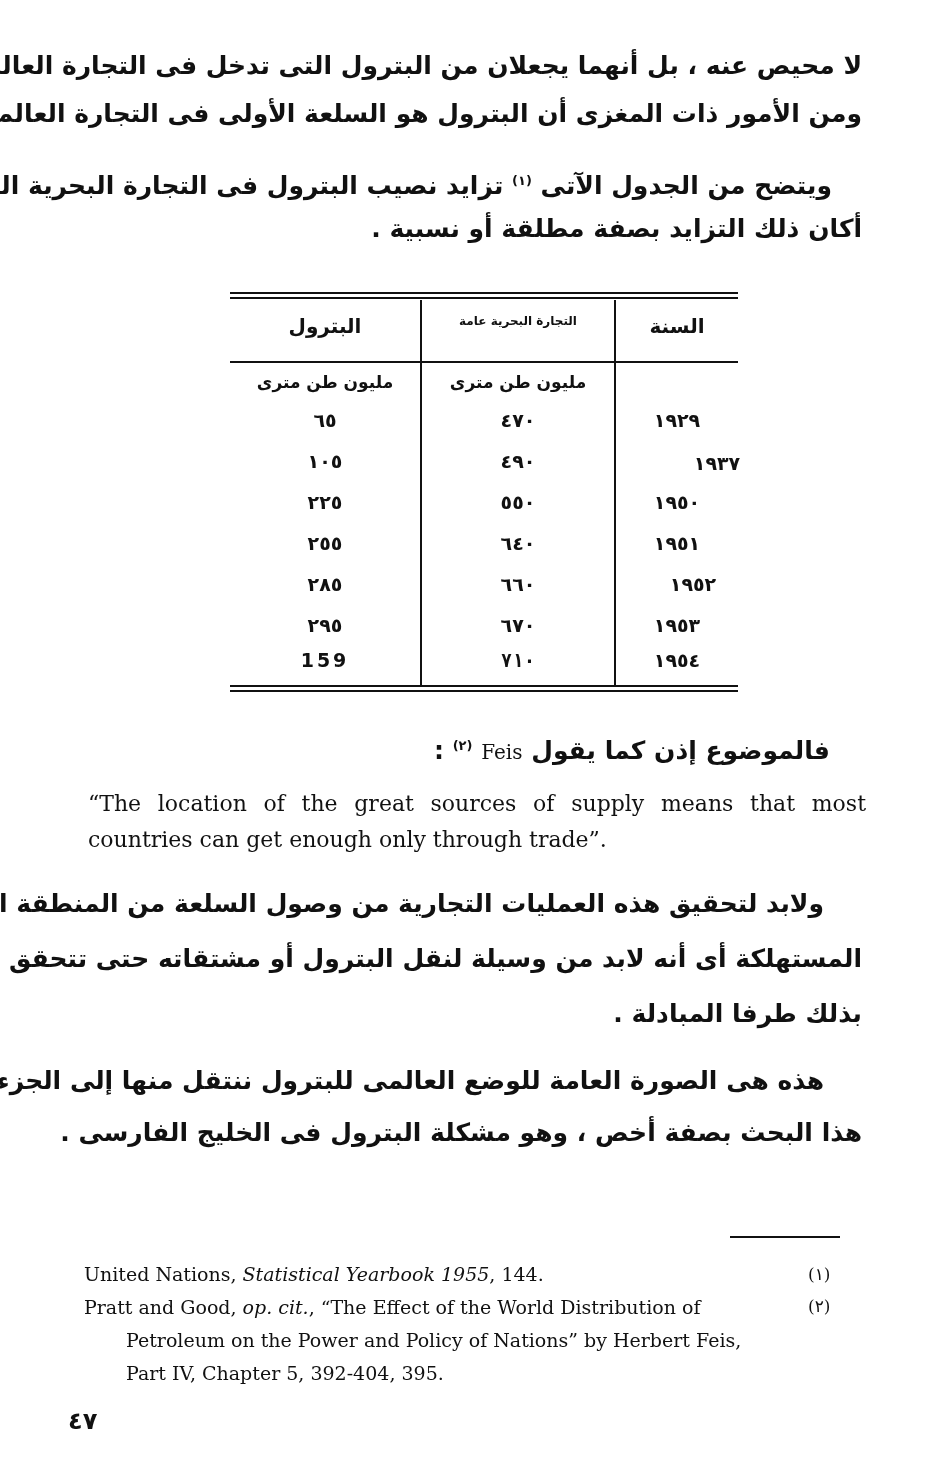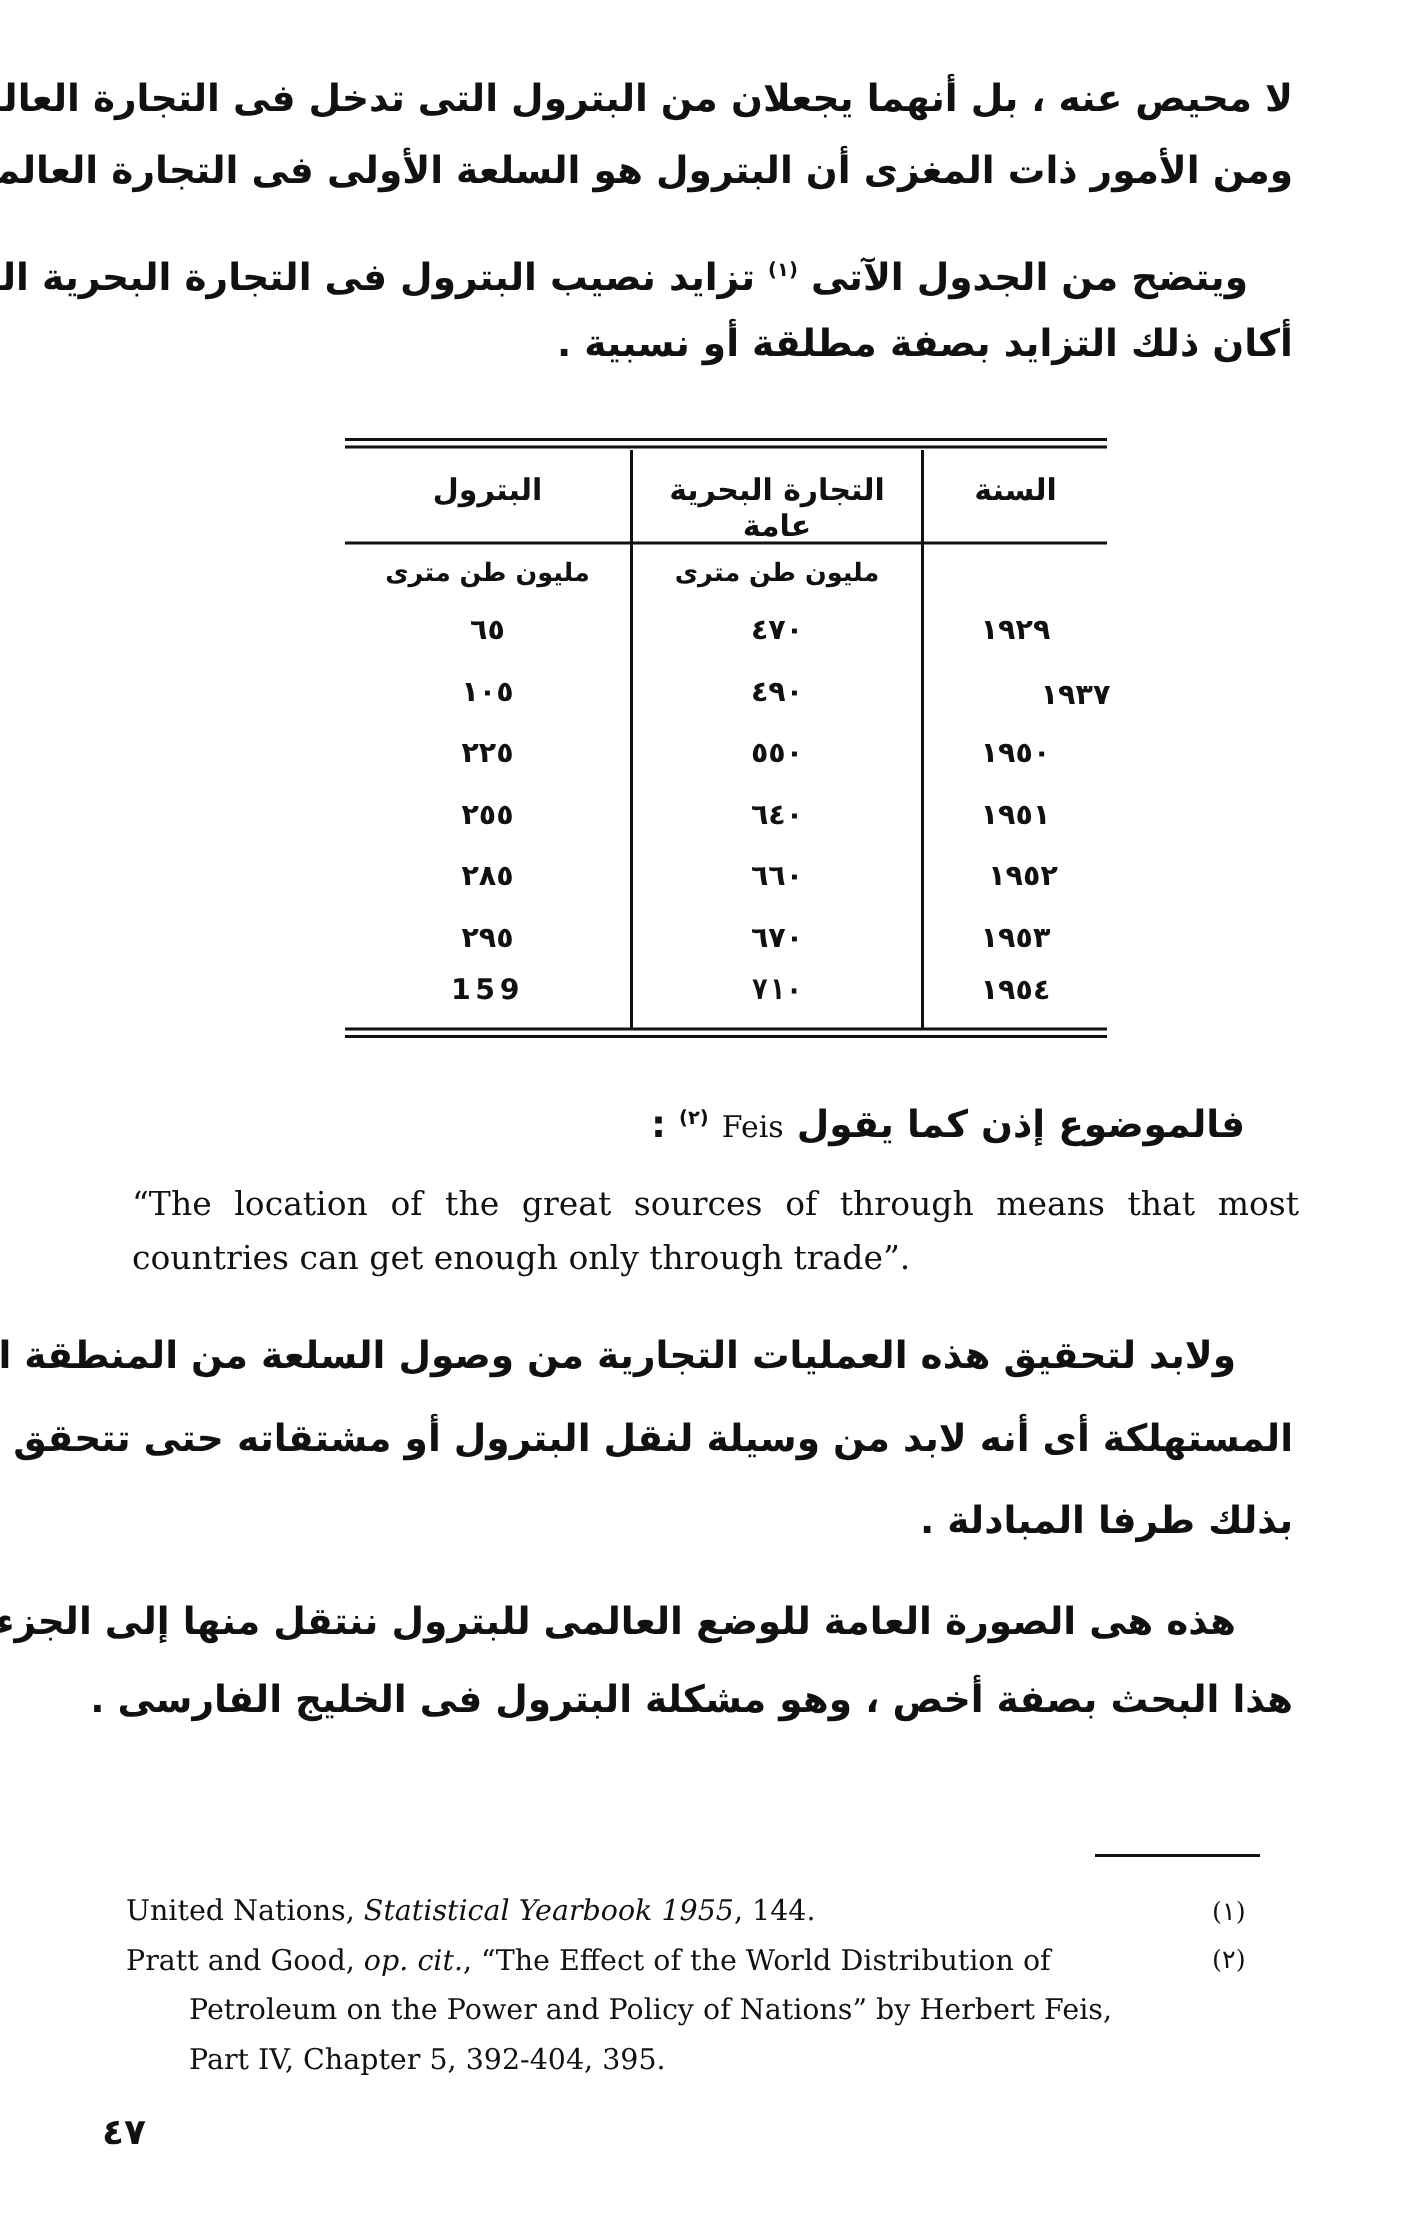--- a/index.html
+++ b/index.html
@@ -51,21 +51,21 @@
   <div class="tbl">
     <div class="dbl" style="top:0;"></div>
     <div class="dbl" style="top:393px;"></div>
     <div class="vline" style="left:190px; top:8px; height:386px;"></div>
     <div class="vline" style="left:384px; top:8px; height:386px;"></div>
     <div class="hline" style="left:0; top:69px; width:190px;"></div>
     <div class="hline" style="left:192px; top:69px; width:192px;"></div>
     <div class="hline" style="left:386px; top:69px; width:122px;"></div>
 
     <div class="cell" style="left:386px; top:22px; width:122px;">السنة</div>
-    <div class="cell" style="left:192px; top:22px; width:192px; font-size:20px;text-align:center;">التجارة البحرية عامة</div>
+    <div class="cell" style="left:192px; top:22px; width:192px; font-size:12px;text-align:center;">التجارة البحرية عامة</div>
     <div class="cell" style="left:0; top:22px; width:190px;">البترول</div>
 
     <div class="cell sub" style="left:192px; top:80px; width:192px;">مليون طن مترى</div>
     <div class="cell sub" style="left:0; top:80px; width:190px;">مليون طن مترى</div>
 
     <div>
       <div class="cell num" style="left:386px; top:117px; width:122px;">١٩٢٩</div>
       <div class="cell num" style="left:192px; top:117px; width:192px;">٤٧٠</div>
       <div class="cell num" style="left:40px; top:117px; width:110px;">٦٥</div>
     </div>
@@ -78,21 +78,21 @@
       <div class="cell num" style="left:386px; top:199px; width:122px;">١٩٥٠</div>
       <div class="cell num" style="left:192px; top:199px; width:192px;">٥٥٠</div>
       <div class="cell num" style="left:40px; top:199px; width:110px;">٢٢٥</div>
     </div>
     <div>
       <div class="cell num" style="left:386px; top:240px; width:122px;">١٩٥١</div>
       <div class="cell num" style="left:192px; top:240px; width:192px;">٦٤٠</div>
       <div class="cell num" style="left:40px; top:240px; width:110px;">٢٥٥</div>
     </div>
     <div>
-      <div class="cell num" style="left:391px; top:281px; width:122px;">١٩٥٢</div>
+      <div class="cell num" style="left:402px; top:281px; width:122px;">١٩٥٢</div>
       <div class="cell num" style="left:192px; top:281px; width:192px;">٦٦٠</div>
       <div class="cell num" style="left:40px; top:281px; width:110px;">٢٨٥</div>
     </div>
     <div>
       <div class="cell num" style="left:386px; top:322px; width:122px;">١٩٥٣</div>
       <div class="cell num" style="left:192px; top:322px; width:192px;">٦٧٠</div>
       <div class="cell num" style="left:40px; top:322px; width:110px;">٢٩٥</div>
     </div>
     <div>
       <div class="cell num" style="left:386px; top:357px; width:122px;">١٩٥٤</div>
@@ -103,21 +103,21 @@
 
   <div class="ar" style="left:400px; top:720px; width:430px;">
     <span class="line last">
       <span>فالموضوع إذن كما يقول</span>
       <span style="font-family:'DejaVu Serif', serif; font-weight:normal; font-size:20px;">Feis</span>
       <sup class="fn">(٢)</sup>
       <span>:</span>
     </span>
   </div>
 
-  <div class="en" style="left:88px; top:786px; width:778px; text-align:justify; text-align-last:justify;">“The location of the great sources of through means that most</div>
+  <div class="en" style="left:88px; top:786px; width:778px; text-align:justify; text-align-last:justify;">“The location of the great sources of supply means that most</div>
   <div class="en" style="left:88px; top:822px;">countries can get enough only through trade”.</div>
 
   <div class="ar" style="left:92px; top:878px; width:770px;">
     <span class="line" style="padding-right:38px; height:55px;">ولابد لتحقيق هذه العمليات التجارية من وصول السلعة من المنطقة المنتجة إلى المنطقة</span>
     <span class="line" style="height:55px;">المستهلكة أى أنه لابد من وسيلة لنقل البترول أو مشتقاته حتى تتحقق المنفعة المكانية ويفيد</span>
     <span class="line last" style="height:55px;">بذلك طرفا المبادلة .</span>
   </div>
 
   <div class="ar" style="left:92px; top:1055px; width:770px;">
     <span class="line" style="padding-right:38px;">هذه هى الصورة العامة للوضع العالمى للبترول ننتقل منها إلى الجزء الذى يهمنا فى موضوع</span>

